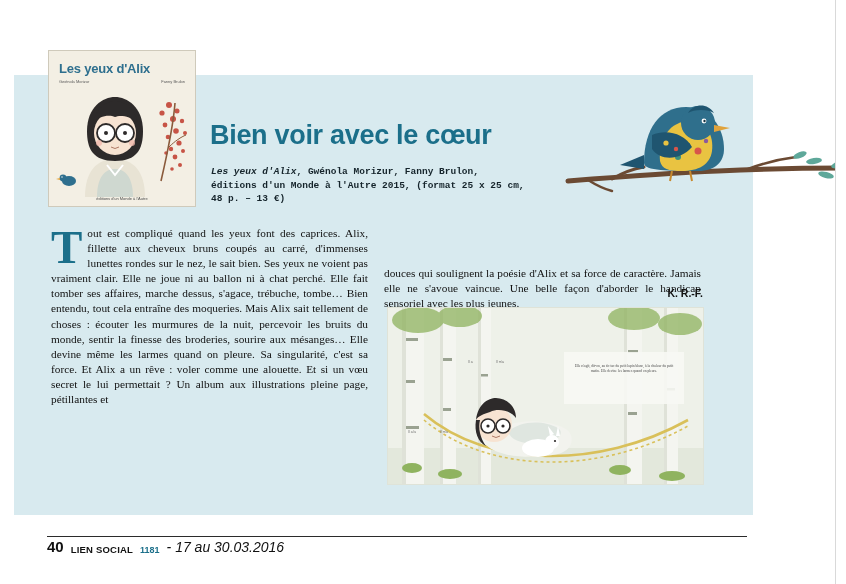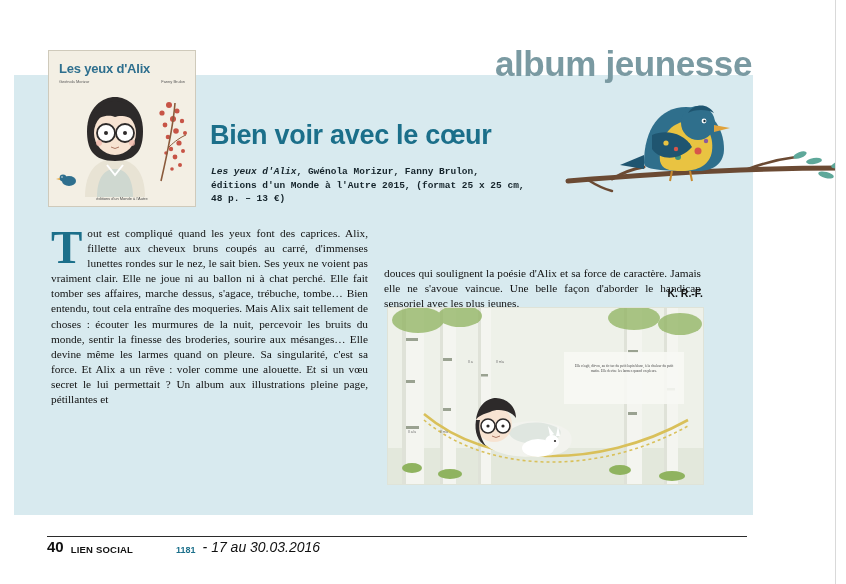--- a/index.html
+++ b/index.html
@@ -220,21 +220,20 @@
   .footer-mag {
     font-size: 9.5px;
     font-weight: bold;
     color: #111111;
     letter-spacing: 0.2px;
   }
   .footer-issue {
     font-size: 9px;
     color: #1b6f8a;
     font-weight: bold;
-    margin-left: 36px;
   }
   .footer-date {
     font-size: 14px;
     color: #111111;
     font-style: italic;
   }
   .footer-rule {
     position: absolute;
     left: 47px;
     bottom: 47px;
@@ -243,21 +242,20 @@
     background: #2b2b2b;
   }
 </style>
 </head>
 <body>
 
 <div id="page">
 
   <div class="tint-panel"></div>
 
-  <div class="section-title">album jeunesse</div>
 
   <div class="cover">
     <svg class="cover-art" viewBox="0 0 146 112" xmlns="http://www.w3.org/2000/svg">
       <rect x="0" y="0" width="146" height="112" fill="#f3efe4"></rect>
 
       <g fill="#c0392b" opacity="0.85">
         <circle cx="120" cy="20" r="3"></circle>
           <circle cx="128" cy="26" r="2.5"></circle>
         <circle cx="113" cy="28" r="2.6"></circle>
           <circle cx="124" cy="34" r="3"></circle>

